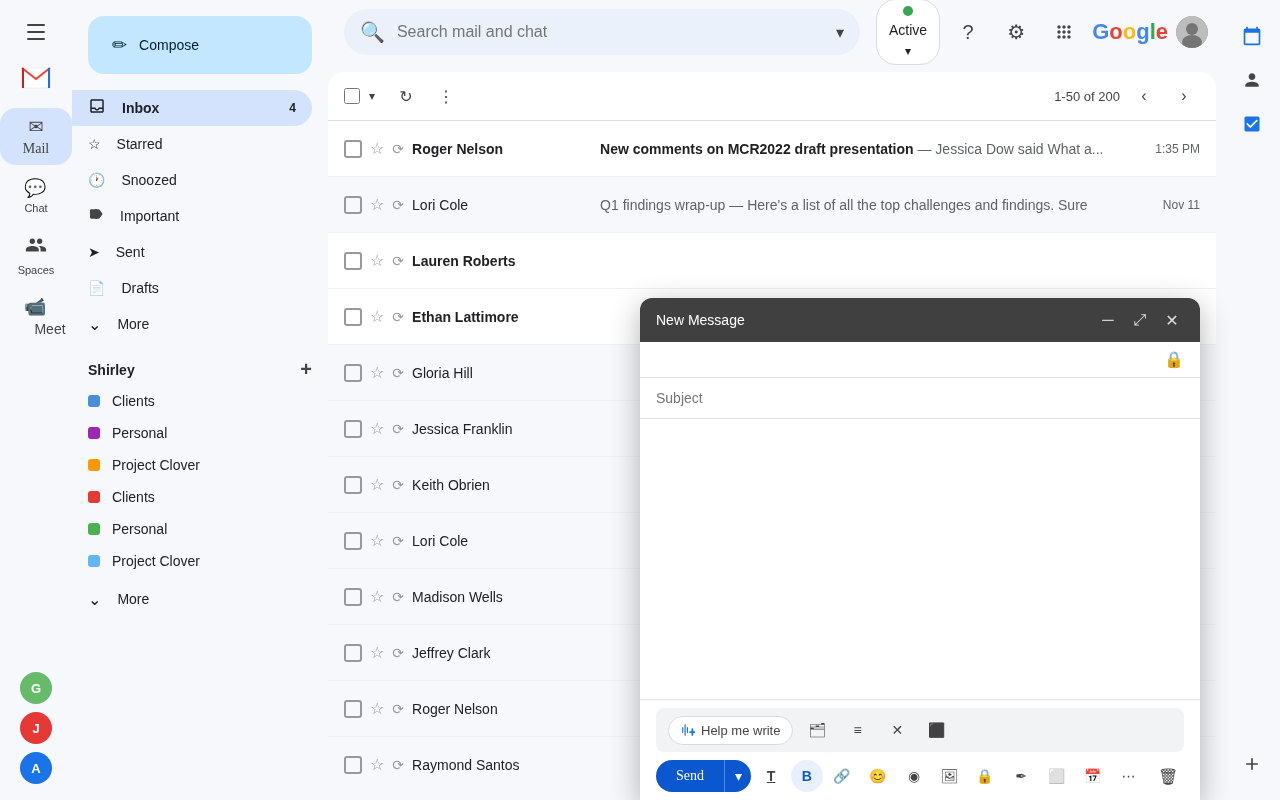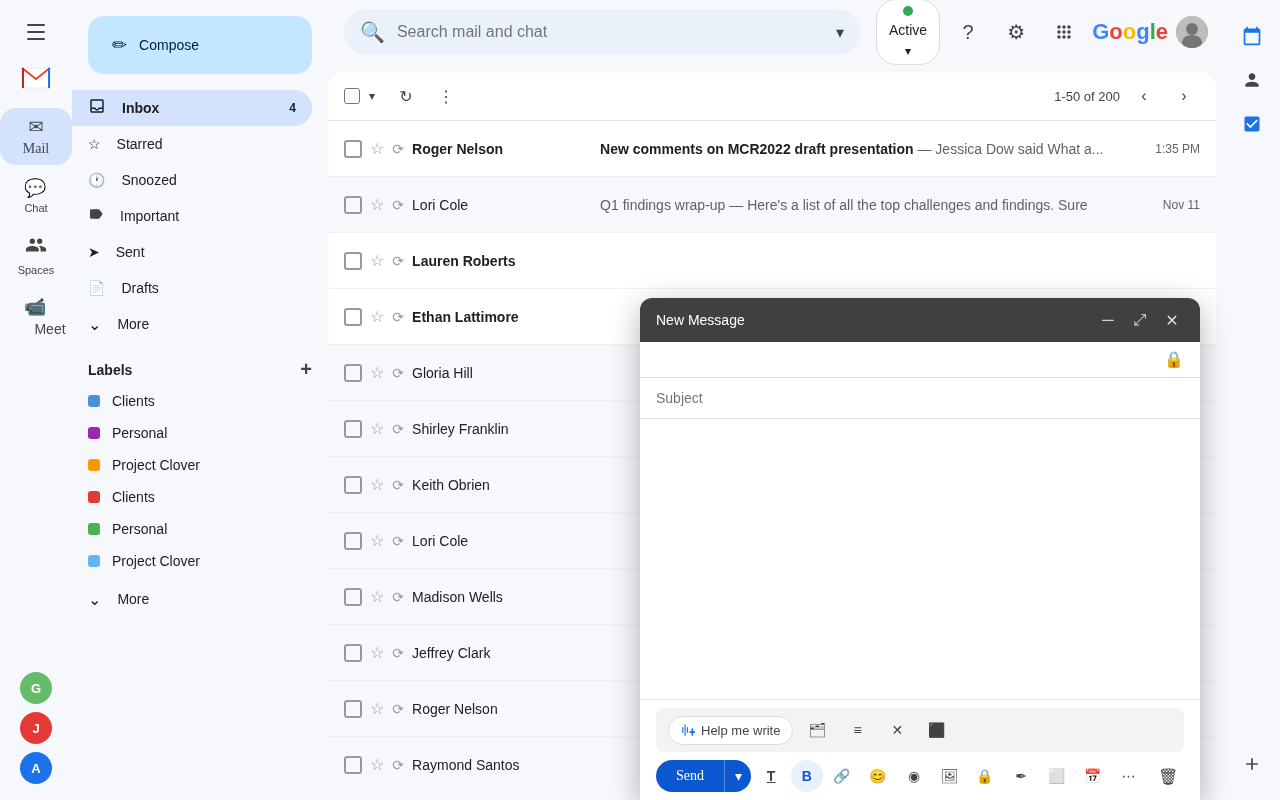--- a/index.html
+++ b/index.html
@@ -370,21 +370,21 @@
     <div class="nav-item">
       <span>📄</span>
       <span>Drafts</span>
     </div>
     <div class="nav-item">
       <span style="font-size:16px;">⌄</span>
       <span>More</span>
     </div>
 
     <div class="nav-section-title">
-      <span>Labels</span>
+      <span>Shirley</span>
       <span class="add-btn">+</span>
     </div>
 
     <div class="label-item">
       <div class="label-dot" style="background:#4a90d9;"></div>
       <span>Clients</span>
     </div>
     <div class="label-item">
       <div class="label-dot" style="background:#9c27b0;"></div>
       <span>Personal</span>
@@ -512,21 +512,21 @@
           <span class="snooze-icon">⟳</span>
           <span class="sender">Gloria Hill</span>
           <span class="subject-preview"></span>
           <span class="time"></span>
         </div>
 
         <div class="email-row read">
           <div class="check-box"></div>
           <span class="star-icon">☆</span>
           <span class="snooze-icon">⟳</span>
-          <span class="sender">Shirley Franklin</span>
+          <span class="sender">Jessica Franklin</span>
           <span class="subject-preview"></span>
           <span class="time"></span>
         </div>
 
         <div class="email-row read">
           <div class="check-box"></div>
           <span class="star-icon">☆</span>
           <span class="snooze-icon">⟳</span>
           <span class="sender">Keith Obrien</span>
           <span class="subject-preview"></span>

